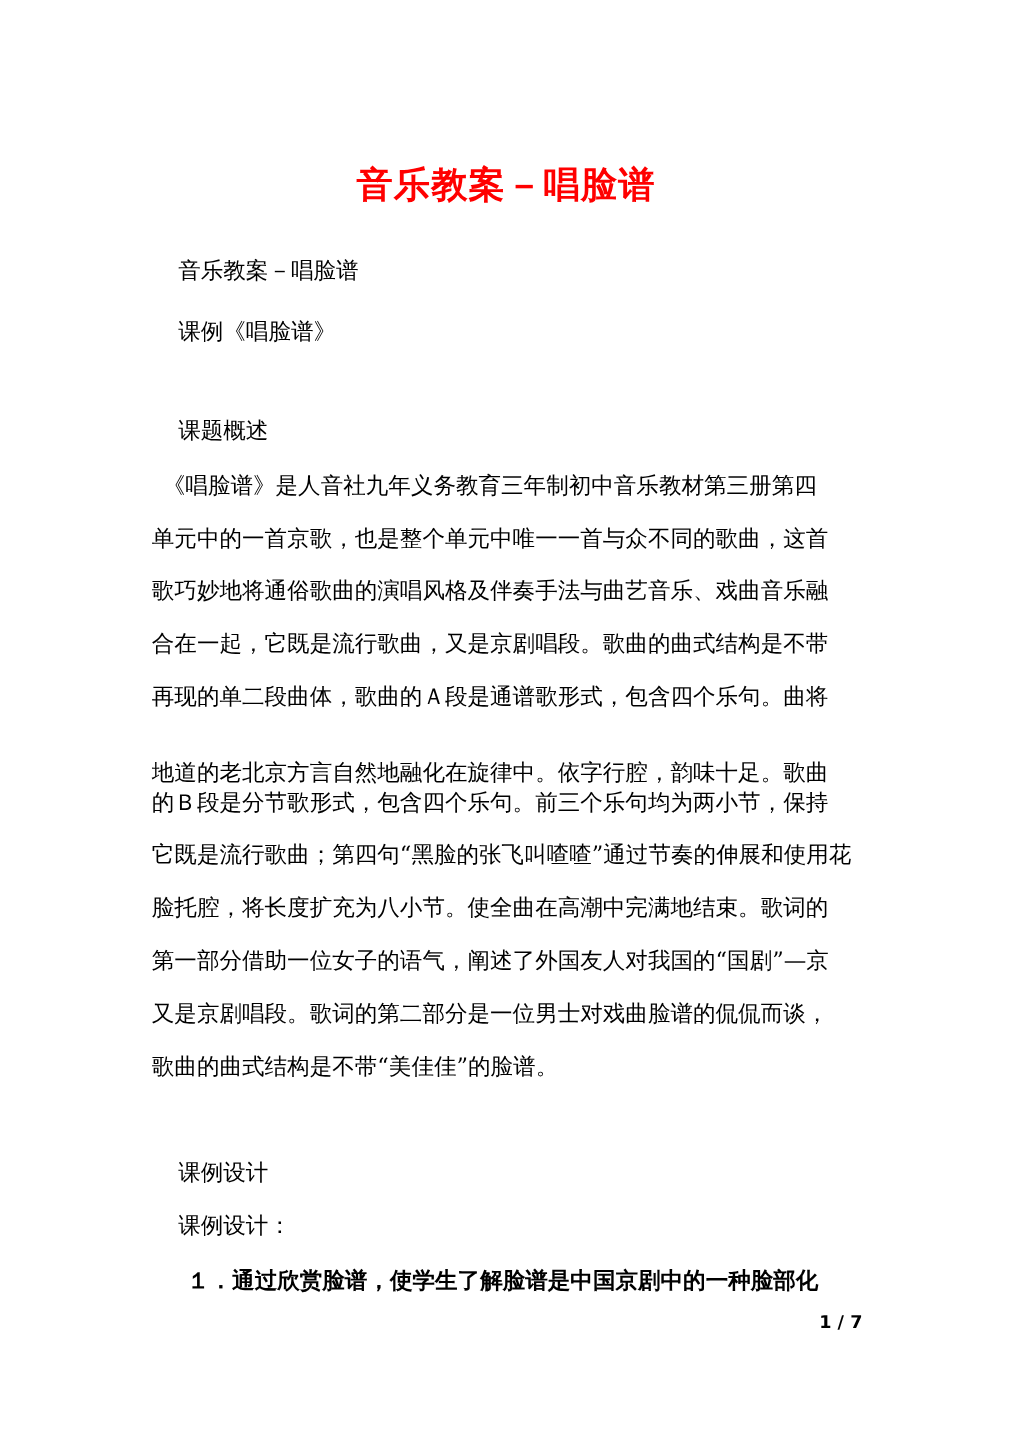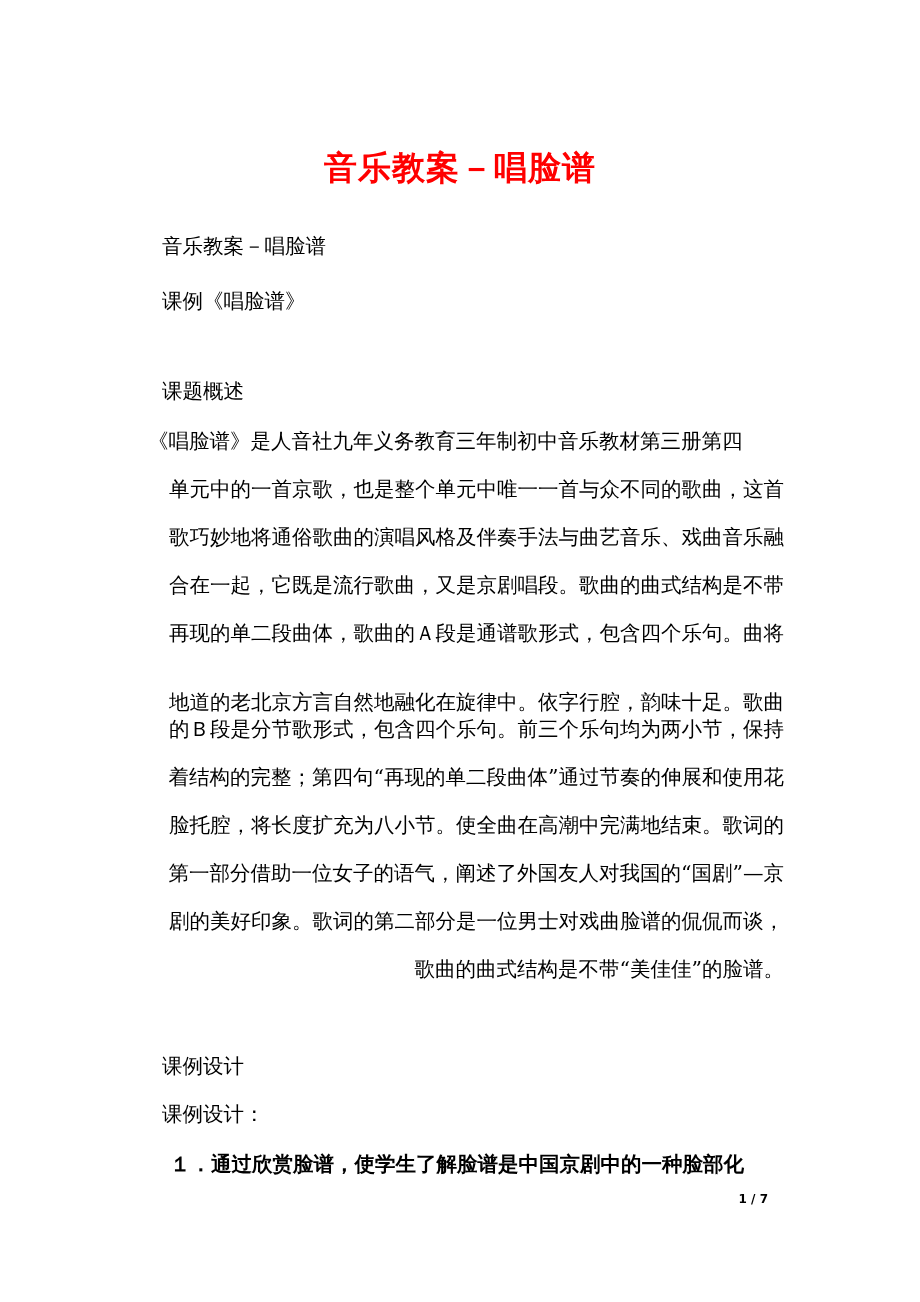--- a/index.html
+++ b/index.html
@@ -12,25 +12,25 @@
       position: absolute; left: 0; width: 920px; top: 143px;
       text-align: center; color: #ff0000;
       font-size: 33px; font-weight: bold; line-height: 50px;
       letter-spacing: 1px;
     }
     .line {
       position: absolute; left: 138px; width: 646px;
       font-size: 20.5px; line-height: 28px; white-space: nowrap;
     }
     .indent { left: 162px; }
-    .body-line { left: 138px; text-align: right; }
+    .body-line { left: 138px; }
     .list-line { left: 170px; font-weight: bold; }
     .pageno {
-      position: absolute; right: 152px; top: 1192px;
-      font-size: 12px; font-weight: bold;
+      position: absolute; right: 136px; top: 1192px;
+      font-size: 16px; font-weight: bold;
       font-family: "DejaVu Sans", "Liberation Sans", sans-serif;
     }
   </style>
 </head>
 <body>
 
 <div>
   <div class="title">音乐教案－唱脸谱</div>
 
   <div class="line indent" style="top:232px">音乐教案－唱脸谱</div>
@@ -38,24 +38,24 @@
 
   <div class="line indent" style="top:377px">课题概述</div>
 
   <div class="line" style="left:148px; top:427px">《唱脸谱》是人音社九年义务教育三年制初中音乐教材第三册第四</div>
   <div class="line body-line" style="top:475px">单元中的一首京歌，也是整个单元中唯一一首与众不同的歌曲，这首</div>
   <div class="line body-line" style="top:523px">歌巧妙地将通俗歌曲的演唱风格及伴奏手法与曲艺音乐、戏曲音乐融</div>
   <div class="line body-line" style="top:571px">合在一起，它既是流行歌曲，又是京剧唱段。歌曲的曲式结构是不带</div>
   <div class="line body-line" style="top:619px">再现的单二段曲体，歌曲的Ａ段是通谱歌形式，包含四个乐句。曲将</div>
   <div class="line body-line" style="top:688px">地道的老北京方言自然地融化在旋律中。依字行腔，韵味十足。歌曲</div>
   <div class="line body-line" style="top:715px">的Ｂ段是分节歌形式，包含四个乐句。前三个乐句均为两小节，保持</div>
-  <div class="line body-line" style="top:763px">着结构的完整；第四句“再现的单二段曲体”通过节奏的伸展和使用花</div>
+  <div class="line body-line" style="top:763px">它既是流行歌曲；第四句“黑脸的张飞叫喳喳”通过节奏的伸展和使用花</div>
   <div class="line body-line" style="top:811px">脸托腔，将长度扩充为八小节。使全曲在高潮中完满地结束。歌词的</div>
   <div class="line body-line" style="top:859px">第一部分借助一位女子的语气，阐述了外国友人对我国的“国剧”—京</div>
-  <div class="line body-line" style="top:907px">剧的美好印象。歌词的第二部分是一位男士对戏曲脸谱的侃侃而谈，</div>
+  <div class="line body-line" style="top:907px">又是京剧唱段。歌词的第二部分是一位男士对戏曲脸谱的侃侃而谈，</div>
   <div class="line body-line" style="top:955px">歌曲的曲式结构是不带“美佳佳”的脸谱。</div>
 
   <div class="line indent" style="top:1052px">课例设计</div>
   <div class="line indent" style="top:1100px">课例设计：</div>
   <div class="line list-line" style="top:1150px">１．通过欣赏脸谱，使学生了解脸谱是中国京剧中的一种脸部化</div>
 
   <div class="pageno">1 / 7</div>
 </div>
 
 </body></html>

